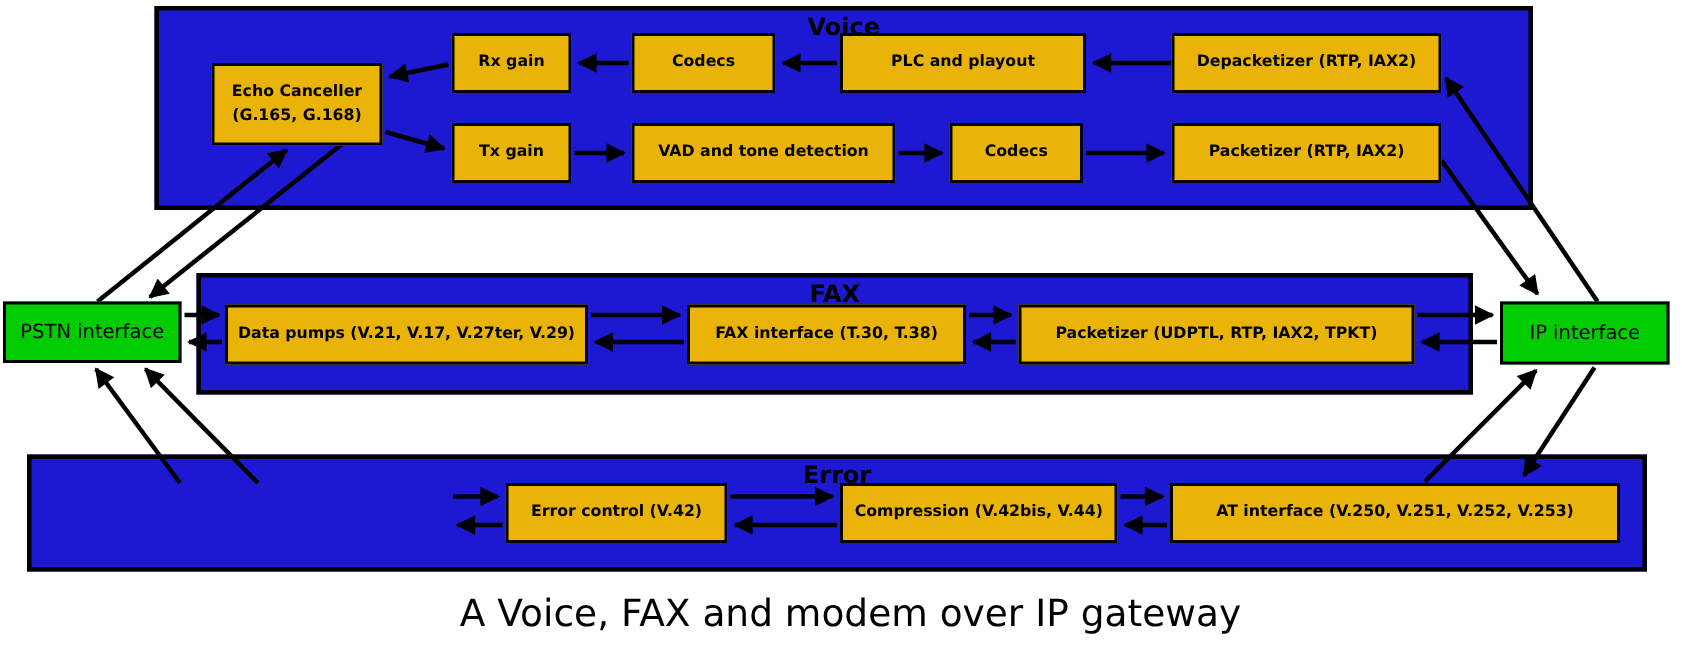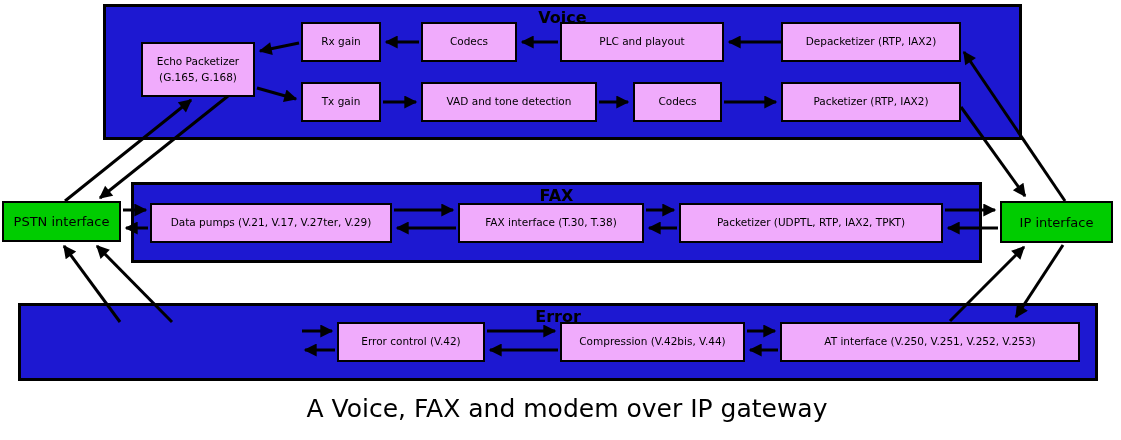--- a/index.html
+++ b/index.html
@@ -12,23 +12,23 @@
   }
   .section{
     position:absolute;background:var(--blue);border:3px solid var(--ink);
     box-sizing:border-box;z-index:1;
   }
   .section-title{
     position:absolute;top:1px;left:0;width:100%;text-align:center;
     font-size:16px;font-weight:bold;color:var(--ink);line-height:19px;
   }
   .node{
-    position:absolute;background:#f0abfc;border:2px solid var(--ink);
+    position:absolute;background:#eab308;border:2px solid var(--ink);
     box-sizing:border-box;z-index:3;display:flex;align-items:center;justify-content:center;
-    font-size:10.5px;font-weight:normal;color:var(--ink);text-align:center;
+    font-size:10.5px;font-weight:bold;color:var(--ink);text-align:center;
     white-space:nowrap;line-height:1.5;
   }
   .node.wrap{white-space:normal;padding:0 6px;}
   .iface{
     position:absolute;background:var(--green);border:2px solid var(--ink);
     box-sizing:border-box;z-index:3;display:flex;align-items:center;justify-content:center;
     font-size:13px;color:var(--ink);text-align:center;
   }
   #wires{position:absolute;left:0;top:0;z-index:2;pointer-events:none;}
   #wires line{stroke:var(--ink);stroke-width:3;}
@@ -93,21 +93,21 @@
     <line x1="747" y1="331" x2="775" y2="331" marker-end="url(#ah)"></line>
     <line x1="778" y1="350" x2="750" y2="350" marker-end="url(#ah)"></line>
 
     <line x1="120" y1="322" x2="64" y2="246" marker-end="url(#ah)"></line>
     <line x1="172" y1="322" x2="97" y2="246" marker-end="url(#ah)"></line>
 
     <line x1="950" y1="321" x2="1024" y2="247" marker-end="url(#ah)"></line>
     <line x1="1063" y1="245" x2="1016" y2="317" marker-end="url(#ah)"></line>
   </svg>
 
-  <div class="node wrap" style="left:141px;top:42px;width:114px;height:55px">Echo Packetizer (G.165, G.168)</div>
+  <div class="node wrap" style="left:141px;top:42px;width:114px;height:55px">Echo Canceller (G.165, G.168)</div>
   <div class="node" style="left:301px;top:22px;width:80px;height:40px">Rx gain</div>
   <div class="node" style="left:421px;top:22px;width:96px;height:40px">Codecs</div>
   <div class="node" style="left:560px;top:22px;width:164px;height:40px">PLC and playout</div>
   <div class="node" style="left:781px;top:22px;width:180px;height:40px">Depacketizer (RTP, IAX2)</div>
   <div class="node" style="left:301px;top:82px;width:80px;height:40px">Tx gain</div>
   <div class="node" style="left:421px;top:82px;width:176px;height:40px">VAD and tone detection</div>
   <div class="node" style="left:633px;top:82px;width:89px;height:40px">Codecs</div>
   <div class="node" style="left:781px;top:82px;width:180px;height:40px">Packetizer (RTP, IAX2)</div>
 
   <div class="node" style="left:150px;top:203px;width:242px;height:40px">Data pumps (V.21, V.17, V.27ter, V.29)</div>

